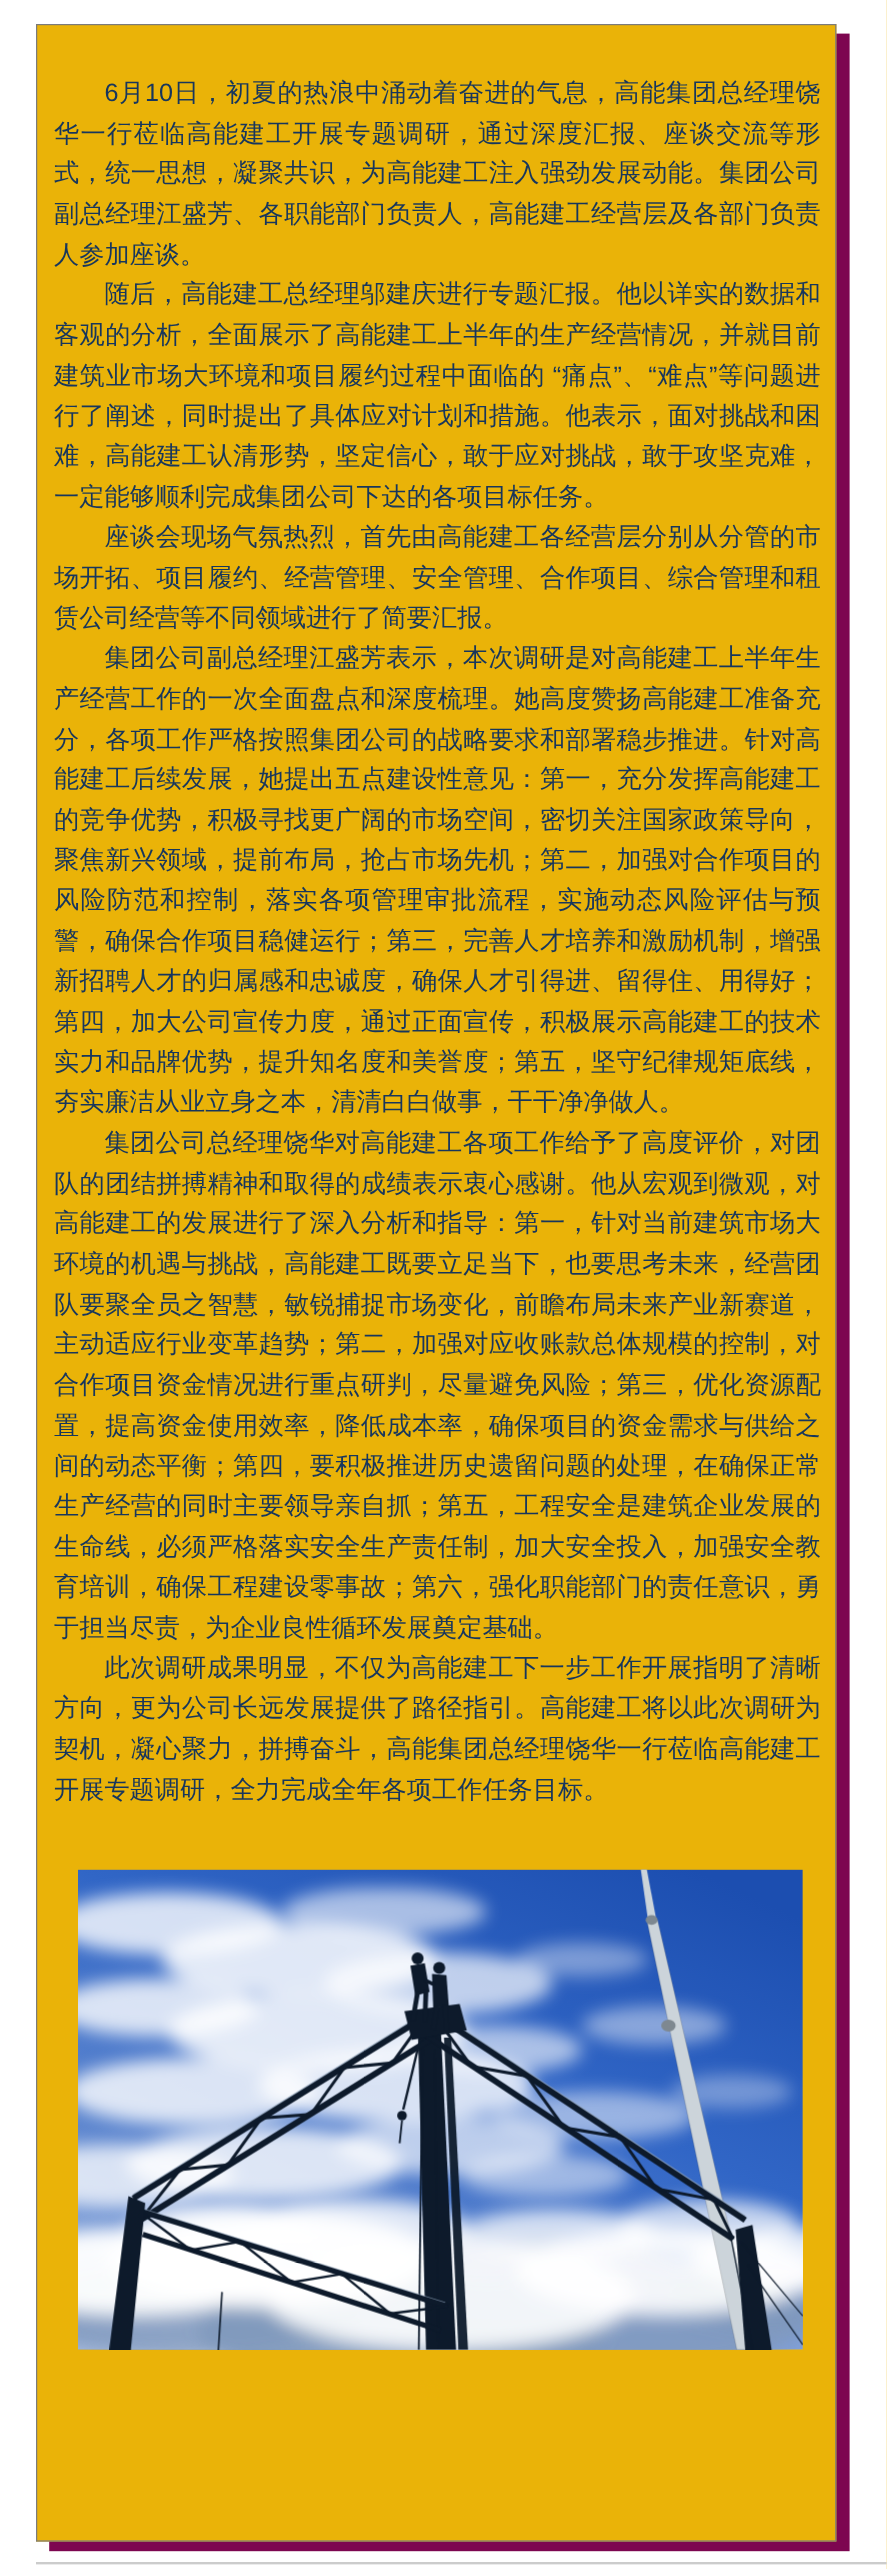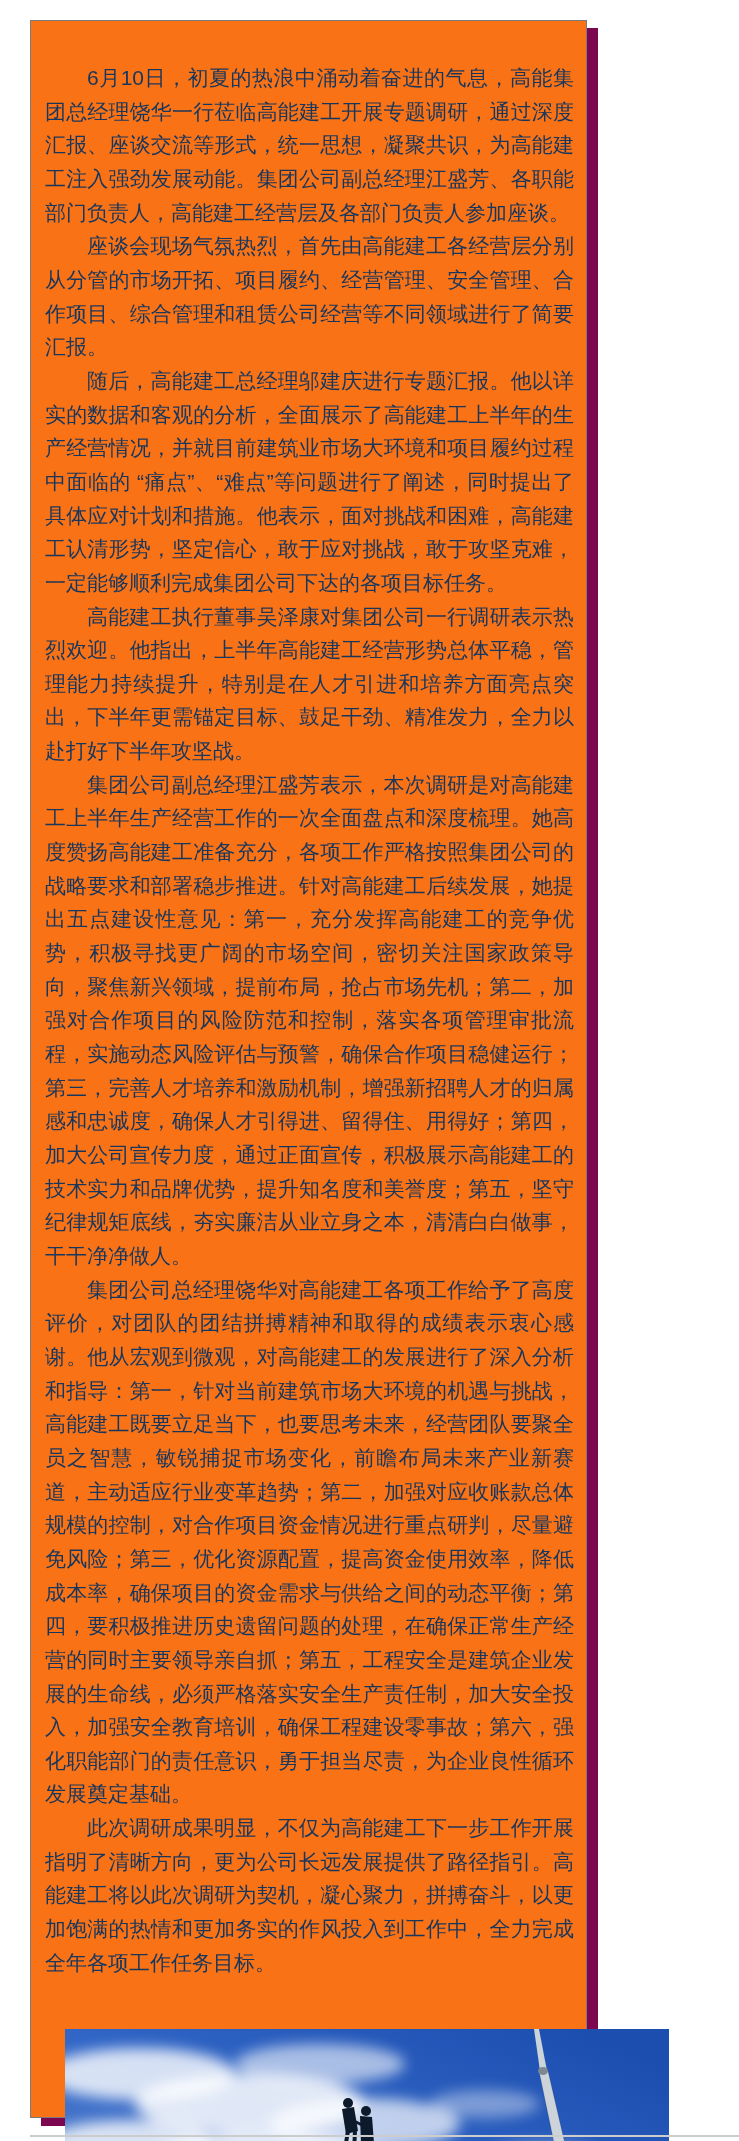--- a/index.html
+++ b/index.html
@@ -5,23 +5,23 @@
   html,body{margin:0;padding:0;}
   body{
     width:739px;height:2141px;
     background:#ffffff;
     position:relative;
     overflow:hidden;
     font-family:"Liberation Sans","DejaVu Sans",sans-serif;
   }
   .frame{
     position:absolute;left:30px;top:20px;
-    width:557px;height:2098px;
+    width:667px;height:2098px;
     box-sizing:border-box;
-    background:#f97316;
+    background:#eab308;
     border:1px solid var(--frame-border,#7b7b7b);
     box-shadow:11px 8px 0 var(--shadow,#7d0650);
     padding:40px 12px 0 14px;
   }
   .article{
     font-size:21px;
     line-height:33.65px;
     color:var(--text,#17365d);
     text-align:justify;
   }
@@ -39,26 +39,25 @@
   }
 </style>
 </head>
 <body>
 
 <div class="page">
   <div class="frame">
 
     <div class="article" id="article-body">
         <p><span>6月10日，初夏的热浪中涌动着奋进的气息，高能集团总经理饶华一行莅临高能建工开展专题调研，通过深度汇报、座谈交流等形式，统一思想，凝聚共识，为高能建工注入强劲发展动能。集团公司副总经理江盛芳、各职能部门负责人，高能建工经营层及各部门负责人参加座谈。</span></p>
+        <p><span>随后，高能建工总经理邬建庆进行专题汇报。他以详实的数据和客观的分析，全面展示了高能建工上半年的生产经营情况，并就目前建筑业市场大环境和项目履约过程中面临的 “痛点”、“难点”等问题进行了阐述，同时提出了具体应对计划和措施。他表示，面对挑战和困难，高能建工认清形势，坚定信心，敢于应对挑战，敢于攻坚克难，一定能够顺利完成集团公司下达的各项目标任务。</span></p>
         <p><span>座谈会现场气氛热烈，首先由高能建工各经营层分别从分管的市场开拓、项目履约、经营管理、安全管理、合作项目、综合管理和租赁公司经营等不同领域进行了简要汇报。</span></p>
-        <p><span>随后，高能建工总经理邬建庆进行专题汇报。他以详实的数据和客观的分析，全面展示了高能建工上半年的生产经营情况，并就目前建筑业市场大环境和项目履约过程中面临的 “痛点”、“难点”等问题进行了阐述，同时提出了具体应对计划和措施。他表示，面对挑战和困难，高能建工认清形势，坚定信心，敢于应对挑战，敢于攻坚克难，一定能够顺利完成集团公司下达的各项目标任务。</span></p>
-        <p><span>高能建工执行董事吴泽康对集团公司一行调研表示热烈欢迎。他指出，上半年高能建工经营形势总体平稳，管理能力持续提升，特别是在人才引进和培养方面亮点突出，下半年更需锚定目标、鼓足干劲、精准发力，全力以赴打好下半年攻坚战。</span></p>
         <p><span>集团公司副总经理江盛芳表示，本次调研是对高能建工上半年生产经营工作的一次全面盘点和深度梳理。她高度赞扬高能建工准备充分，各项工作严格按照集团公司的战略要求和部署稳步推进。针对高能建工后续发展，她提出五点建设性意见：</span><span class="b">第一</span><span>，充分发挥高能建工的竞争优势，积极寻找更广阔的市场空间，密切关注国家政策导向，聚焦新兴领域，提前布局，抢占市场先机；</span><span class="b">第二</span><span>，加强对合作项目的风险防范和控制，落实各项管理审批流程，实施动态风险评估与预警，确保合作项目稳健运行；</span><span class="b">第三</span><span>，完善人才培养和激励机制，增强新招聘人才的归属感和忠诚度，确保人才引得进、留得住、用得好；</span><span class="b">第四</span><span>，加大公司宣传力度，通过正面宣传，积极展示高能建工的技术实力和品牌优势，提升知名度和美誉度；</span><span class="b">第五，</span><span>坚守纪律规矩底线，夯实廉洁从业立身之本，清清白白做事，干干净净做人。</span></p>
         <p><span>集团公司总经理饶华对高能建工各项工作给予了高度评价，对团队的团结拼搏精神和取得的成绩表示衷心感谢。他从宏观到微观，对高能建工的发展进行了深入分析和指导：</span><span class="b">第一</span><span>，针对当前建筑市场大环境的机遇与挑战，高能建工既要立足当下，也要思考未来，经营团队要聚全员之智慧，敏锐捕捉市场变化，前瞻布局未来产业新赛道，主动适应行业变革趋势；</span><span class="b">第二</span><span>，加强对应收账款总体规模的控制，对合作项目资金情况进行重点研判，尽量避免风险；</span><span class="b">第三，</span><span>优化资源配置，提高资金使用效率，降低成本率，确保项目的资金需求与供给之间的动态平衡；</span><span class="b">第四，</span><span>要积极推进历史遗留问题的处理，在确保正常生产经营的同时主要领导亲自抓；</span><span class="b">第五</span><span>，工程安全是建筑企业发展的生命线，必须严格落实安全生产责任制，加大安全投入，加强安全教育培训，确保工程建设零事故；</span><span class="b">第六</span><span>，强化职能部门的责任意识，勇于担当尽责，为企业良性循环发展奠定基础。</span></p>
-        <p><span>此次调研成果明显，不仅为高能建工下一步工作开展指明了清晰方向，更为公司长远发展提供了路径指引。高能建工将以此次调研为契机，凝心聚力，拼搏奋斗，以更加饱满的热情和更加务实的作风投入到工作中，全力完成全年各项工作任务目标。</span></p>
+        <p><span>此次调研成果明显，不仅为高能建工下一步工作开展指明了清晰方向，更为公司长远发展提供了路径指引。高能建工将以此次调研为契机，凝心聚力，拼搏奋斗，高能集团总经理饶华一行莅临高能建工开展专题调研，全力完成全年各项工作任务目标。</span></p>
       </div>
 
     <div class="photo-wrap">
       <svg viewBox="0 0 604 400" width="604" height="400" role="img" aria-label="两名建设者在钢结构桁架顶端作业，背景为蓝天白云">
         <defs>
           <linearGradient id="sky" x1="85%" y1="0%" x2="15%" y2="100%">
             <stop offset="0%" style="stop-color:var(--sky-deep,#1c4eb0)"></stop>
             <stop offset="40%" style="stop-color:var(--sky-mid,#3166c6)"></stop>
             <stop offset="75%" style="stop-color:var(--sky-soft,#5d86cf)"></stop>
             <stop offset="100%" style="stop-color:var(--sky-light,#93aedd)"></stop>

